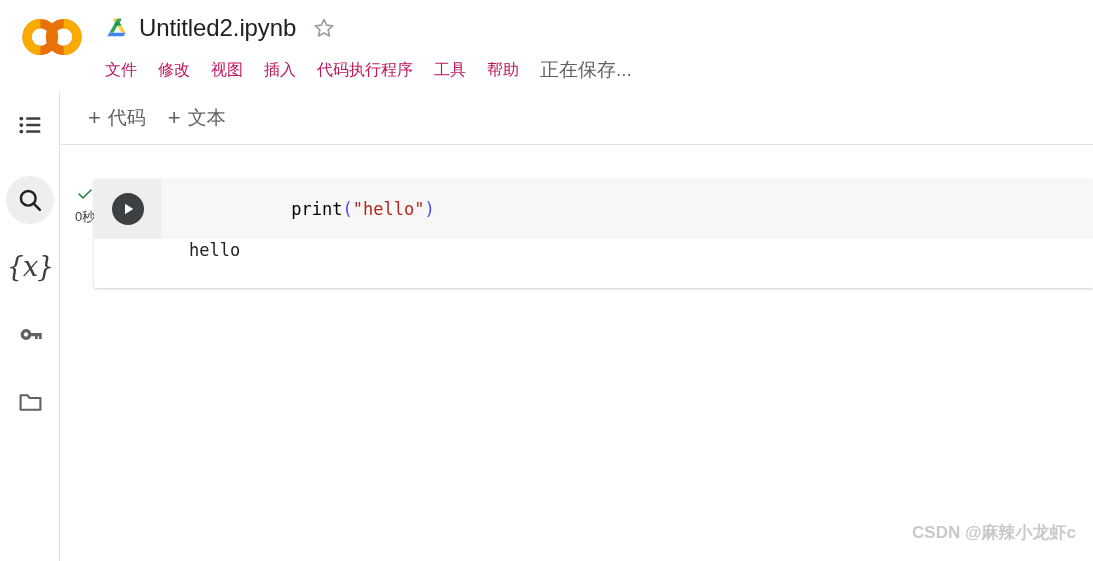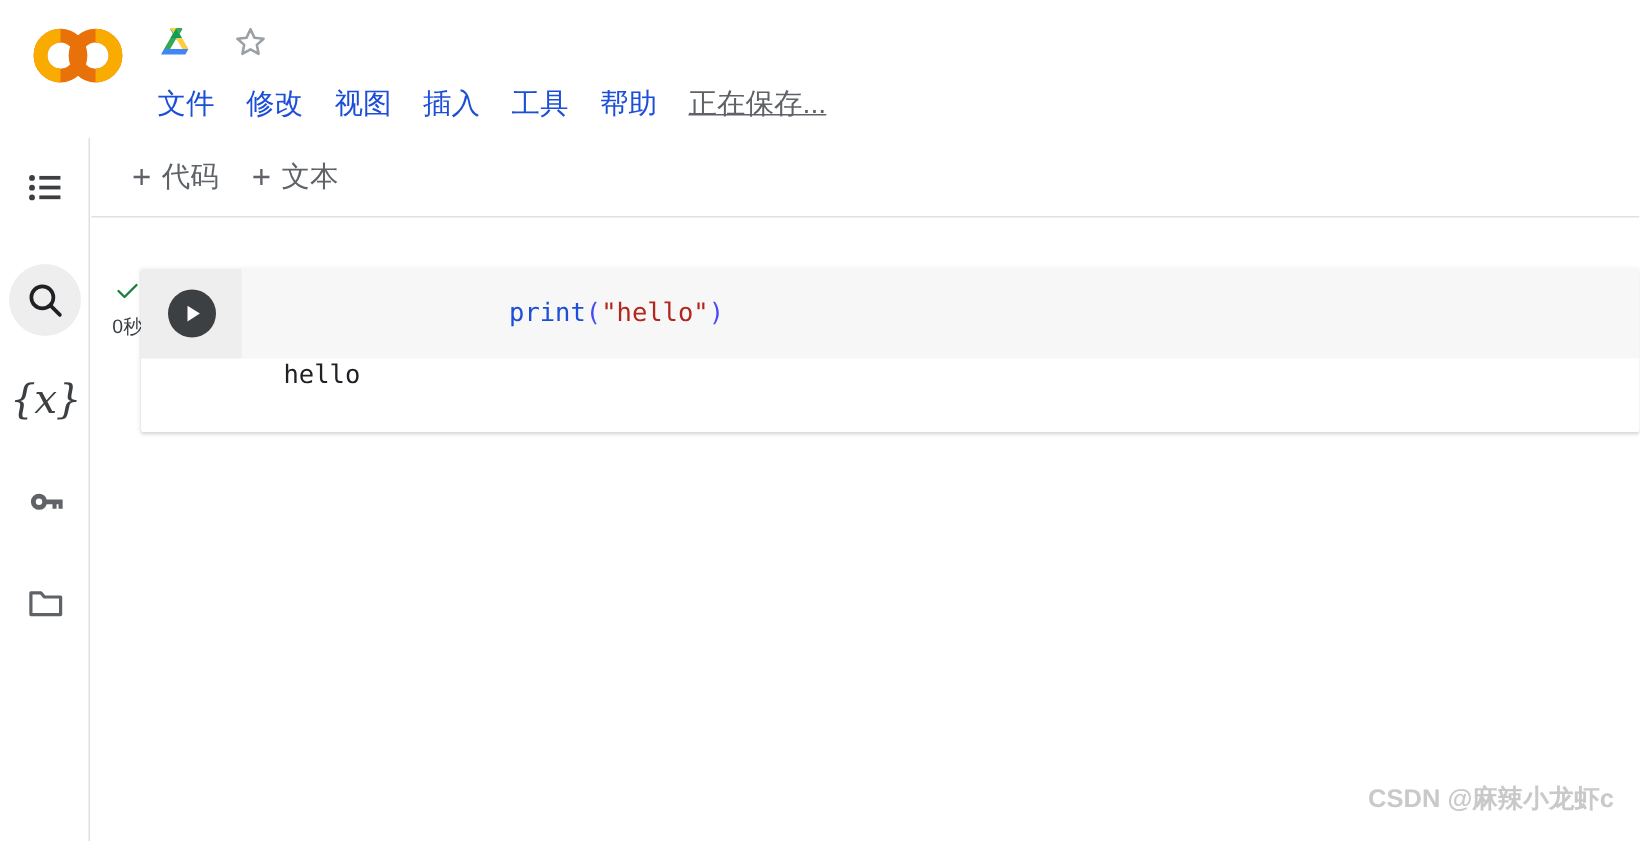--- a/index.html
+++ b/index.html
@@ -55,32 +55,31 @@
   }
 
   .menubar {
     position: absolute;
     left: 105px; top: 56px;
     display: flex;
     align-items: center;
     height: 28px;
   }
   .menu-item {
-    font-size: 19px;
-    color: #1d4ed8;
+    font-size: 16px;
+    color: #be185d;
     line-height: 28px;
     margin-right: 21px;
     white-space: nowrap;
     cursor: pointer;
   }
   .menu-status {
     font-size: 19px;
     color: #5f6368;
     line-height: 28px;
-    text-decoration: underline;
     white-space: nowrap;
     cursor: pointer;
   }
 
   
   .sidebar {
     position: absolute;
     left: 0; top: 92px;
     width: 60px;
     height: 469px;
@@ -207,21 +206,21 @@
     align-items: center;
     justify-content: center;
   }
   .code-line {
     padding-left: 28px;
     font-family: "DejaVu Sans Mono", monospace;
     font-size: 17px;
     line-height: 22px;
     white-space: pre;
   }
-  .tok-fn    { color: #1d4ed8; margin-left: 48px; }
+  .tok-fn    { color: #000000; }
   .tok-paren { color: #4a4af5; }
   .tok-str   { color: #b3261e; }
 
   .cell-output {
     background: #ffffff;
     height: 49px;
     display: flex;
     align-items: flex-start;
   }
   .output-text {
@@ -264,32 +263,34 @@
   <div class="title-row">
     <span class="drive-icon">
       <svg viewBox="0 0 24 22" width="25" height="23" aria-hidden="true">
         <path d="M8.1 2.2 L12 9 L15.9 2.2 Z" fill="#0F9D58" transform="translate(0,0)"></path>
         <path d="M12 1.5 L4.2 15 L8.1 15 L15.9 1.5 Z" fill="#34A853"></path>
         <path d="M12 1.5 L19.8 15 L15.9 15 L8.1 1.5 Z" fill="#FFCD40"></path>
         <path d="M4.2 15 L2.2 18.5 L17.8 18.5 L19.8 15 Z" fill="#4285F4"></path>
         <path d="M12 1.6 L8.4 8 L15.6 8 Z" fill="#0F9D58"></path>
       </svg>
     </span>
+    <span class="doc-title">Untitled2.ipynb</span>
     <span class="star-icon">
       <svg viewBox="0 0 24 24" width="24" height="24" aria-hidden="true">
         <path d="M12 3.5 l2.6 5.6 6.1.7 -4.5 4.1 1.2 6 -5.4-3 -5.4 3 1.2-6 -4.5-4.1 6.1-.7z" fill="none" stroke="#9aa0a6" stroke-width="1.7" stroke-linejoin="round"></path>
       </svg>
     </span>
   </div>
 
   <div class="menubar">
     <span class="menu-item">文件</span>
     <span class="menu-item">修改</span>
     <span class="menu-item">视图</span>
     <span class="menu-item">插入</span>
+    <span class="menu-item">代码执行程序</span>
     <span class="menu-item">工具</span>
     <span class="menu-item">帮助</span>
     <span class="menu-status">正在保存...</span>
   </div>
 </div>
 
 <div class="sidebar">
 
   <div class="side-btn" style="top:8px;">
     <span>

